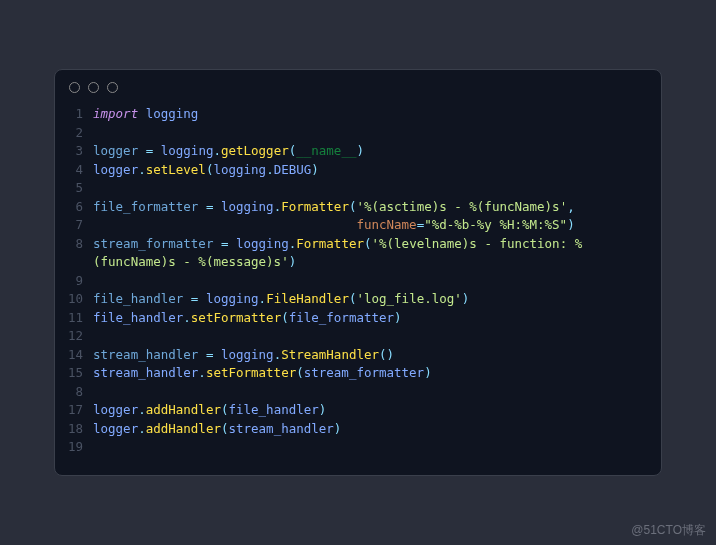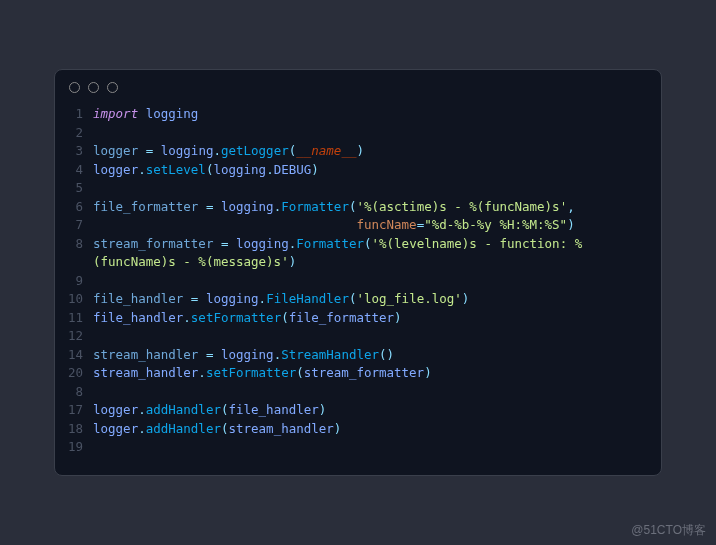--- a/index.html
+++ b/index.html
@@ -54,22 +54,22 @@
     color: #c8d0e0;
     padding-right: 14px;
     white-space: pre-wrap;
     word-break: break-word;
   }
   .kw-import { color: #c792ea; font-style: italic; }
   .ident { color: #82aaff; }
   .assign { color: #6fa8d9; }
   .eq { color: #89ddff; }
   .punct { color: #89ddff; }
-  .method { color: #0ea5e9; font-weight: 500; }
-  .dunder { color: #c2410c; font-style: italic; }
+  .method { color: #fde047; font-weight: 500; }
+  .dunder { color: #15803d; }
   .string { color: #c3e88d; }
   .kwarg { color: #d0875a; }
   .watermark {
     position: absolute;
     right: 10px;
     bottom: 6px;
     font-size: 12px;
     color: #6b6f7b;
     font-family: sans-serif;
     margin-top: 12px;
@@ -91,21 +91,21 @@
       <div class="line"><div class="gutter">4</div><div class="code"><span class="ident">logger</span><span class="punct">.</span><span class="method">setLevel</span><span class="punct">(</span><span class="ident">logging</span><span class="punct">.</span><span class="ident">DEBUG</span><span class="punct">)</span></div></div>
       <div class="line"><div class="gutter">5</div><div class="code"></div></div>
       <div class="line"><div class="gutter">6</div><div class="code"><span class="assign">file_formatter</span><span> </span><span class="eq">=</span><span> </span><span class="ident">logging</span><span class="punct">.</span><span class="method">Formatter</span><span class="punct">(</span><span class="string">'%(asctime)s - %(funcName)s'</span><span class="punct">,</span></div></div>
       <div class="line"><div class="gutter">7</div><div class="code"><span>                                   </span><span class="kwarg">funcName</span><span class="eq">=</span><span class="string">"%d-%b-%y %H:%M:%S"</span><span class="punct">)</span></div></div>
       <div class="line"><div class="gutter">8</div><div class="code"><span class="assign">stream_formatter</span><span> </span><span class="eq">=</span><span> </span><span class="ident">logging</span><span class="punct">.</span><span class="method">Formatter</span><span class="punct">(</span><span class="string">'%(levelname)s - function: %(funcName)s - %(message)s'</span><span class="punct">)</span></div></div>
       <div class="line"><div class="gutter">9</div><div class="code"></div></div>
       <div class="line"><div class="gutter">10</div><div class="code"><span class="assign">file_handler</span><span> </span><span class="eq">=</span><span> </span><span class="ident">logging</span><span class="punct">.</span><span class="method">FileHandler</span><span class="punct">(</span><span class="string">'log_file.log'</span><span class="punct">)</span></div></div>
       <div class="line"><div class="gutter">11</div><div class="code"><span class="ident">file_handler</span><span class="punct">.</span><span class="method">setFormatter</span><span class="punct">(</span><span class="ident">file_formatter</span><span class="punct">)</span></div></div>
       <div class="line"><div class="gutter">12</div><div class="code"></div></div>
       <div class="line"><div class="gutter">14</div><div class="code"><span class="assign">stream_handler</span><span> </span><span class="eq">=</span><span> </span><span class="ident">logging</span><span class="punct">.</span><span class="method">StreamHandler</span><span class="punct">(</span><span class="punct">)</span></div></div>
-      <div class="line"><div class="gutter">20</div><div class="code"><span class="ident">stream_handler</span><span class="punct">.</span><span class="method">setFormatter</span><span class="punct">(</span><span class="ident">stream_formatter</span><span class="punct">)</span></div></div>
+      <div class="line"><div class="gutter">15</div><div class="code"><span class="ident">stream_handler</span><span class="punct">.</span><span class="method">setFormatter</span><span class="punct">(</span><span class="ident">stream_formatter</span><span class="punct">)</span></div></div>
       <div class="line"><div class="gutter">8</div><div class="code"></div></div>
       <div class="line"><div class="gutter">17</div><div class="code"><span class="ident">logger</span><span class="punct">.</span><span class="method">addHandler</span><span class="punct">(</span><span class="ident">file_handler</span><span class="punct">)</span></div></div>
       <div class="line"><div class="gutter">18</div><div class="code"><span class="ident">logger</span><span class="punct">.</span><span class="method">addHandler</span><span class="punct">(</span><span class="ident">stream_handler</span><span class="punct">)</span></div></div>
       <div class="line"><div class="gutter">19</div><div class="code"></div></div>
     </div>
 </div>
 
 <div class="watermark">@51CTO博客</div>
 
 </body></html>

